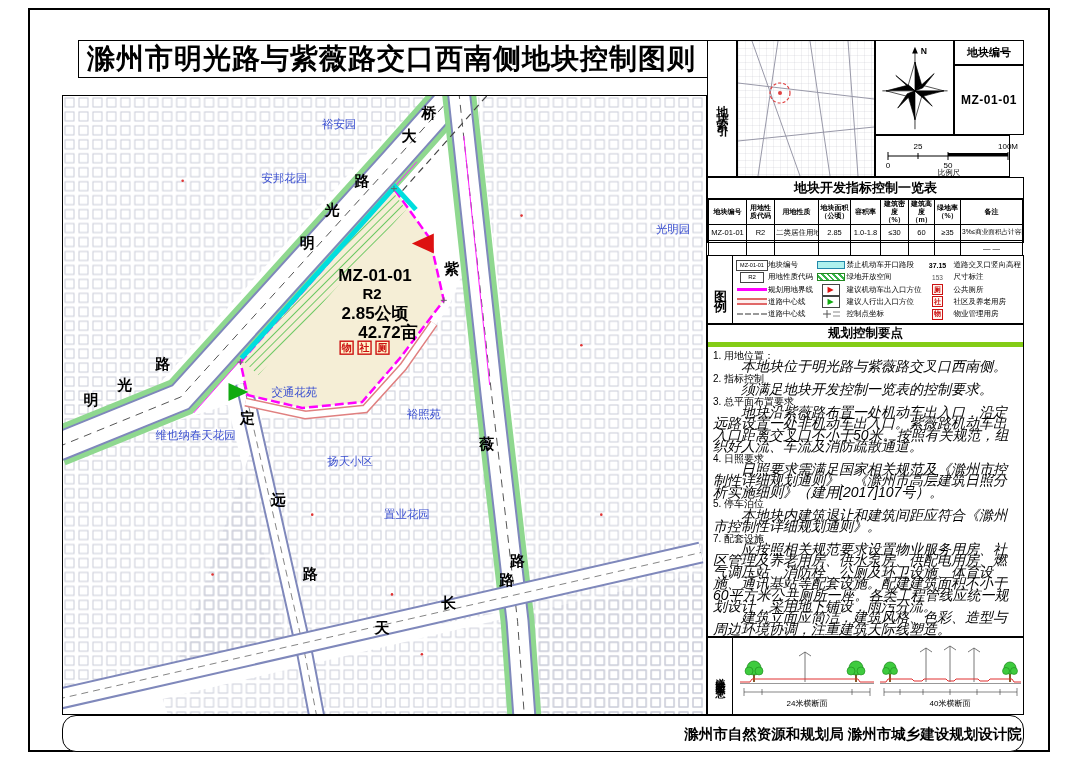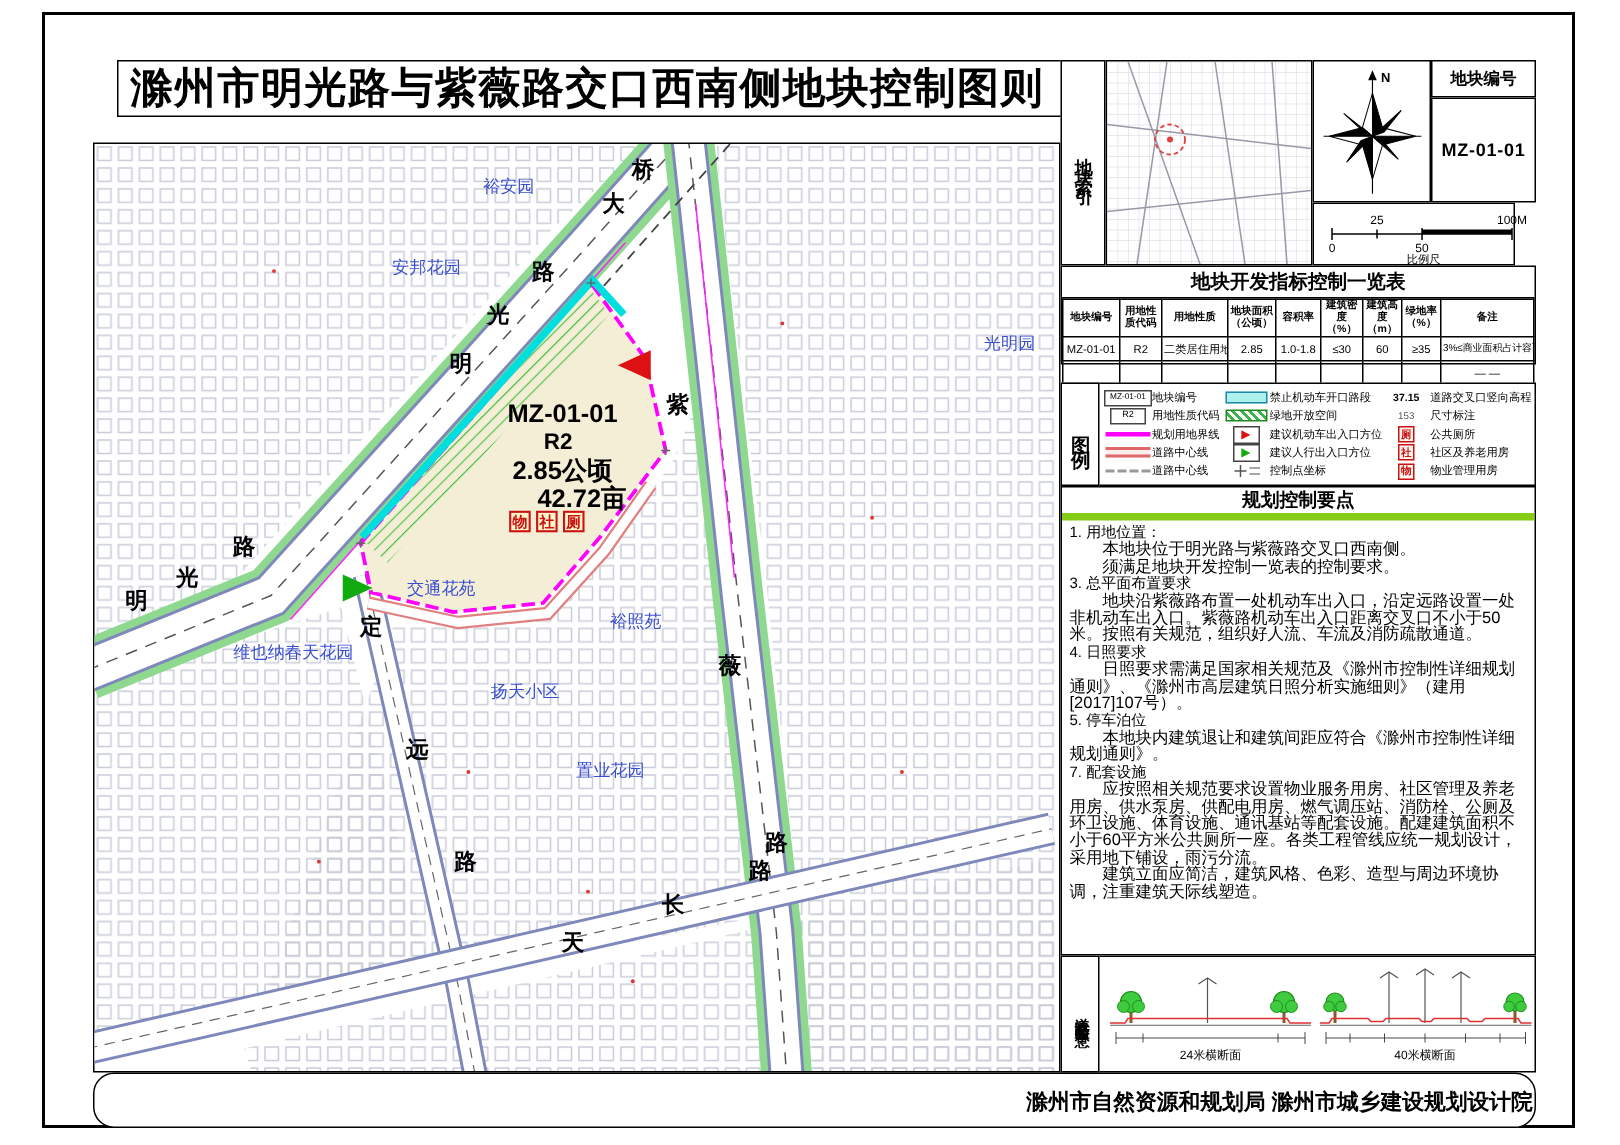--- a/index.html
+++ b/index.html
@@ -39,21 +39,21 @@
   .lg-sw{width:32px;display:flex;justify-content:center;align-items:center;flex:none;}
   .lg-tx{font-size:7.5px;white-space:nowrap;}
   .swbox{border:1px solid #444;background:#fff;font-size:5.5px;display:flex;align-items:center;justify-content:center;}
   .redchar{width:9px;height:9px;border:1px solid #cc1111;color:#cc1111;font-size:7px;font-weight:bold;
            display:flex;align-items:center;justify-content:center;background:#fff6f0;}
   
   #notes{left:677px;top:314px;width:317px;height:313px;}
   #notes .ttl{height:17px;line-height:17px;text-align:center;font-weight:bold;font-size:12.5px;border-bottom:5px solid #84cc16;}
   #notes .body{padding:3px 5px 0 5px;}
   .note-h{font-size:10px;line-height:11.4px;}
-  .note-b{font-size:11px;line-height:11.4px;text-indent:2em;margin:0;}
+  .note-b{font-size:14px;line-height:11.4px;text-indent:2em;margin:0;font-style:italic;}
   
   #sections{left:677px;top:627px;width:317px;height:78px;}
   #sec-label{left:677px;top:627px;width:26px;height:78px;font-size:10px;letter-spacing:2px;border-right:1px solid #000;}
   
   #footer-bar{left:32px;top:705px;width:962px;height:37px;border-radius:14px;}
   #footer-text{position:absolute;left:588px;top:9px;width:404px;text-align:center;font-size:14.5px;font-weight:bold;white-space:nowrap;}
   svg{display:block;}
   .maplabel{fill:#3a4fd0;font-size:11.5px;}
   .roadchar{fill:#000;font-size:15px;font-weight:bold;}
   .ptext{fill:#000;font-weight:bold;}
@@ -406,20 +406,21 @@
       </div>
     </div>
   </div>
   <div id="legend-label" class="cell vlabel">图例</div>
 
   <div id="notes" class="cell">
     <div class="ttl">规划控制要点</div>
     <div class="body">
       <div class="note-h">1. 用地位置：</div>
       <p class="note-b">本地块位于明光路与紫薇路交叉口西南侧。</p>
+      <div class="note-h">2. 指标控制</div>
       <p class="note-b">须满足地块开发控制一览表的控制要求。</p>
       <div class="note-h">3. 总平面布置要求</div>
       <p class="note-b">地块沿紫薇路布置一处机动车出入口，沿定远路设置一处非机动车出入口。紫薇路机动车出入口距离交叉口不小于50米。按照有关规范，组织好人流、车流及消防疏散通道。</p>
       <div class="note-h">4. 日照要求</div>
       <p class="note-b">日照要求需满足国家相关规范及《滁州市控制性详细规划通则》、《滁州市高层建筑日照分析实施细则》（建用[2017]107号）。</p>
       <div class="note-h">5. 停车泊位</div>
       <p class="note-b">本地块内建筑退让和建筑间距应符合《滁州市控制性详细规划通则》。</p>
       <div class="note-h">7. 配套设施</div>
       <p class="note-b">应按照相关规范要求设置物业服务用房、社区管理及养老用房、供水泵房、供配电用房、燃气调压站、消防栓、公厕及环卫设施、体育设施、通讯基站等配套设施。配建建筑面积不小于60平方米公共厕所一座。各类工程管线应统一规划设计，采用地下铺设，雨污分流。</p>
       <p class="note-b">建筑立面应简洁，建筑风格、色彩、造型与周边环境协调，注重建筑天际线塑造。</p>

